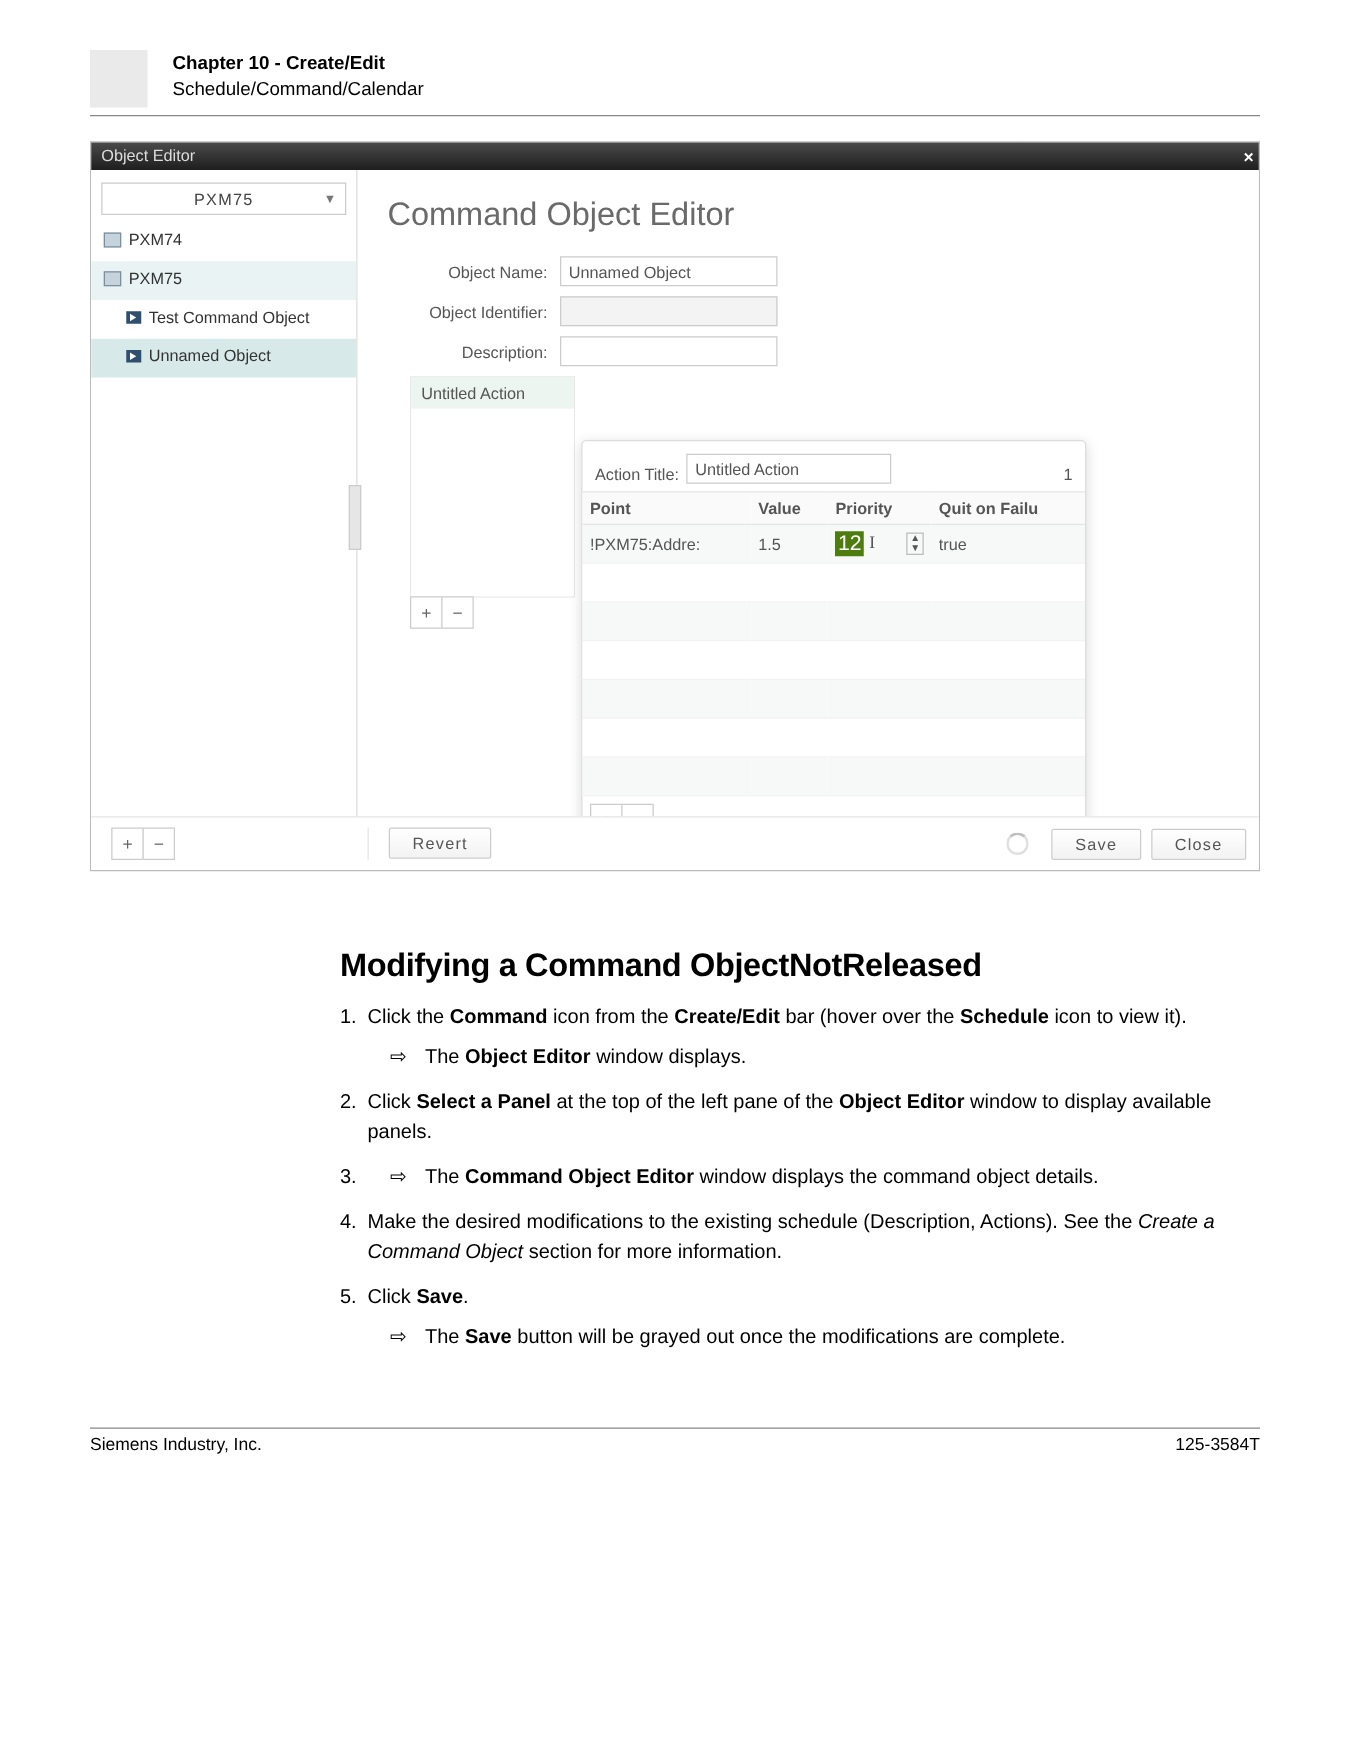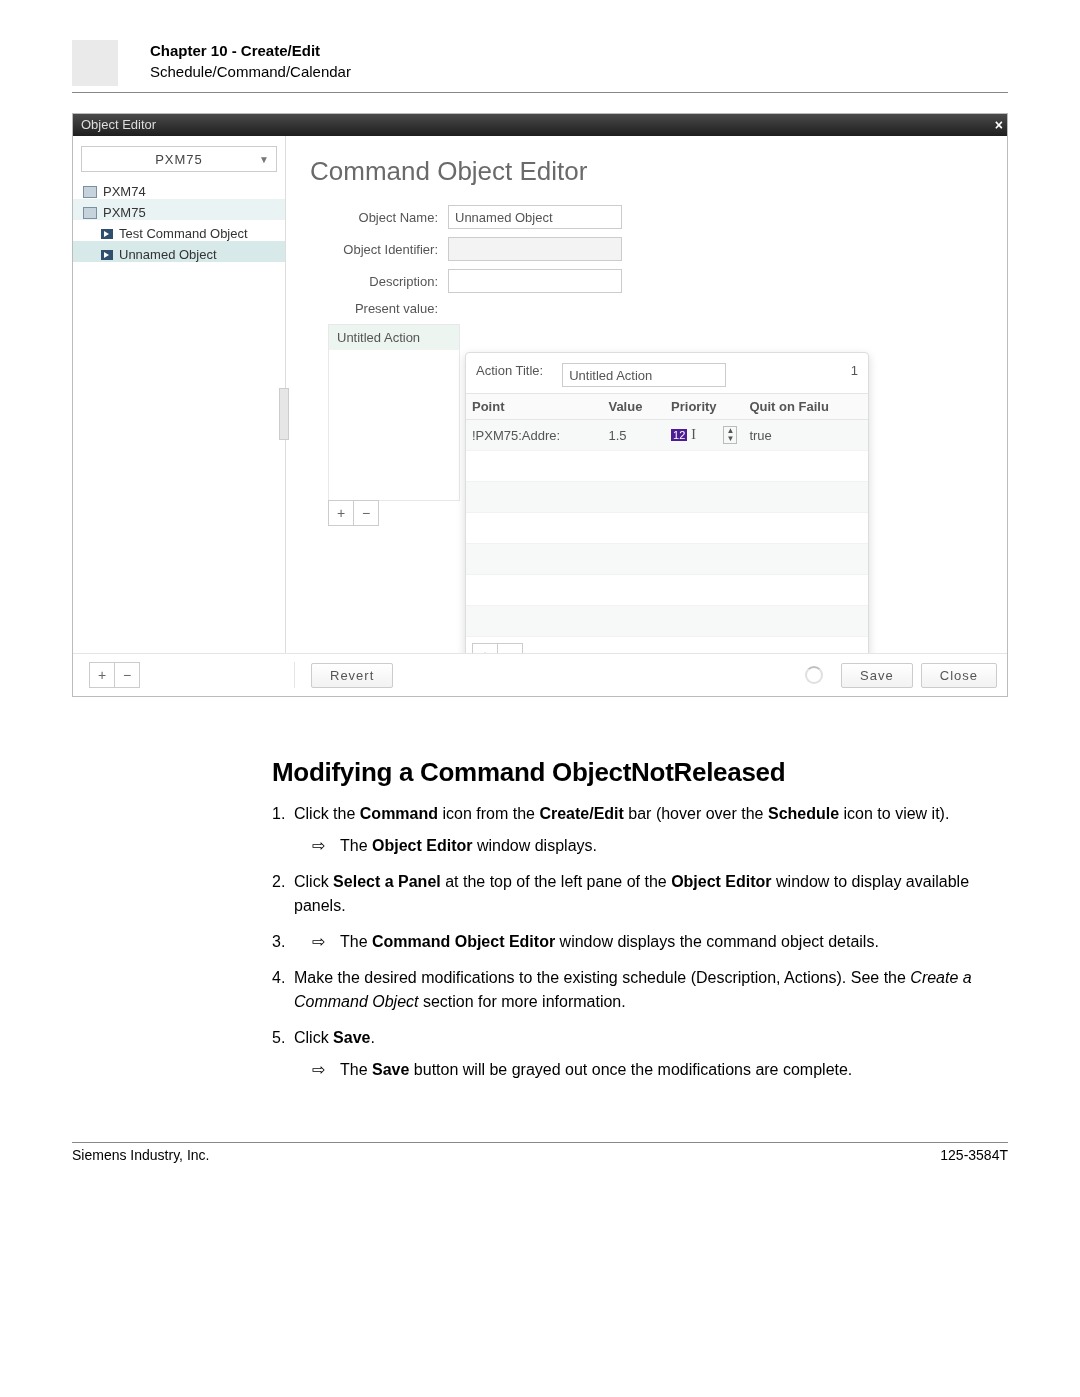--- a/index.html
+++ b/index.html
@@ -10,21 +10,21 @@
     color: #000;
     width: 1080px;
   }
   .page {
     padding: 40px 72px 30px 72px;
     box-sizing: border-box;
   }
   .header {
     display: flex;
     align-items: flex-start;
-    gap: 32px;
+    gap: 20px;
     margin-bottom: 6px;
   }
   .header-box {
     width: 46px;
     height: 46px;
     background: #eaeaea;
   }
   .header-text .chapter {
     font-size: 15px;
     font-weight: bold;
@@ -90,21 +90,21 @@
     color: #444;
   }
   .panel-select .chev {
     position: absolute;
     right: 6px;
     font-size: 10px;
     color: #777;
   }
   .tree-item {
     font-size: 13px;
-    padding: 6px 8px 0 10px;
+    padding: 6px 8px 10px 10px;
     display: flex;
     align-items: center;
     gap: 6px;
     color: #333;
   }
   .tree-item.selected-light { background: #e9f3f3; }
   .tree-item.child { padding-left: 28px; }
   .tree-item.child.selected { background: #d7e9e9; }
   .ico-panel {
     width: 12px; height: 10px;
@@ -206,25 +206,24 @@
     left: 392px;
     top: 216px;
     width: 402px;
     background: #fff;
     border: 1px solid #ddd;
     border-radius: 4px;
     box-shadow: 0 3px 10px rgba(0,0,0,0.15);
   }
   .popup-row {
     display: flex;
-    align-items: flex-start;
+    align-items: flex-end;
     padding: 10px 10px 6px 10px;
     font-size: 13px;
     color: #555;
-    gap: 13px;
   }
   .popup-row .lbl { margin-right: 6px; }
   .popup-row .inp {
     border: 1px solid #ccc;
     height: 22px; width: 150px;
     padding: 0 6px;
     font-size: 13px; color: #555;
   }
   .popup-row .count { margin-left: auto; font-size: 13px; color: #555; }
   .tbl { width: 100%; border-collapse: collapse; font-size: 13px; color: #555; }
@@ -241,22 +240,22 @@
     border-bottom: 1px solid #f2f2f2;
     height: 20px;
     margin-left: 32px;
   }
   .tbl tr.data td { background: #f6f9f7; }
   .tbl tr.alt td { background: #fff; }
   .prio-cell {
     display: flex; align-items: center; gap: 4px;
   }
   .prio-val {
-    background: #4c1d95; color: #fff;
-    font-size: 11px; padding: 0 2px;
+    background: #4d7c0f; color: #fff;
+    font-size: 17px; padding: 0 2px;
   }
   .caret-cur {
     font-family: serif; font-size: 14px;
   }
   .spinner {
     display: flex; flex-direction: column;
     border: 1px solid #bbb;
     margin-left: auto;
   }
   .spinner span {
@@ -407,23 +406,20 @@
           <div class="form-label">Object Name:</div>
           <input class="form-input" value="Unnamed Object" style="">
         </div>
         <div class="form-row">
           <div class="form-label">Object Identifier:</div>
           <input class="form-input ro" readonly="" style="">
         </div>
         <div class="form-row">
           <div class="form-label">Description:</div>
           <input class="form-input" style="">
-        </div>
-        <div class="form-row">
-          <div class="form-label">Present value:</div>
         </div>
         <div class="actions-list">
           <div class="action-item">Untitled Action</div>
           <div class="actions-list-spacer"></div>
         </div>
         <div class="small-btn-row" style="K margin-left:18px; margin-top:-1px;">
           <div style="margin-left:18px;" class="small-btn">+</div>
           <div class="small-btn">−</div>
         </div>
       </div>

